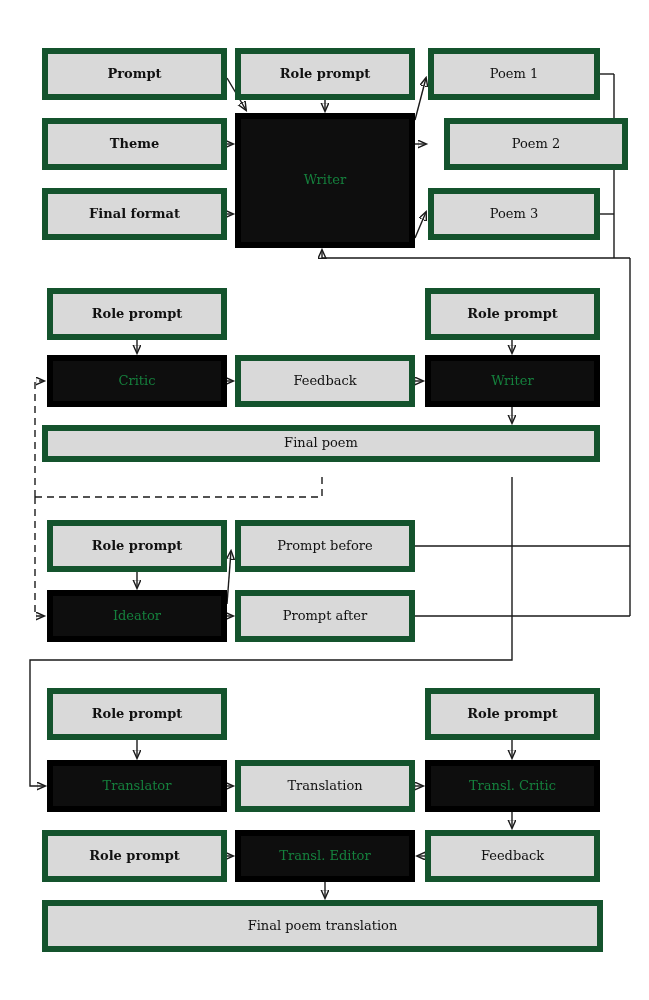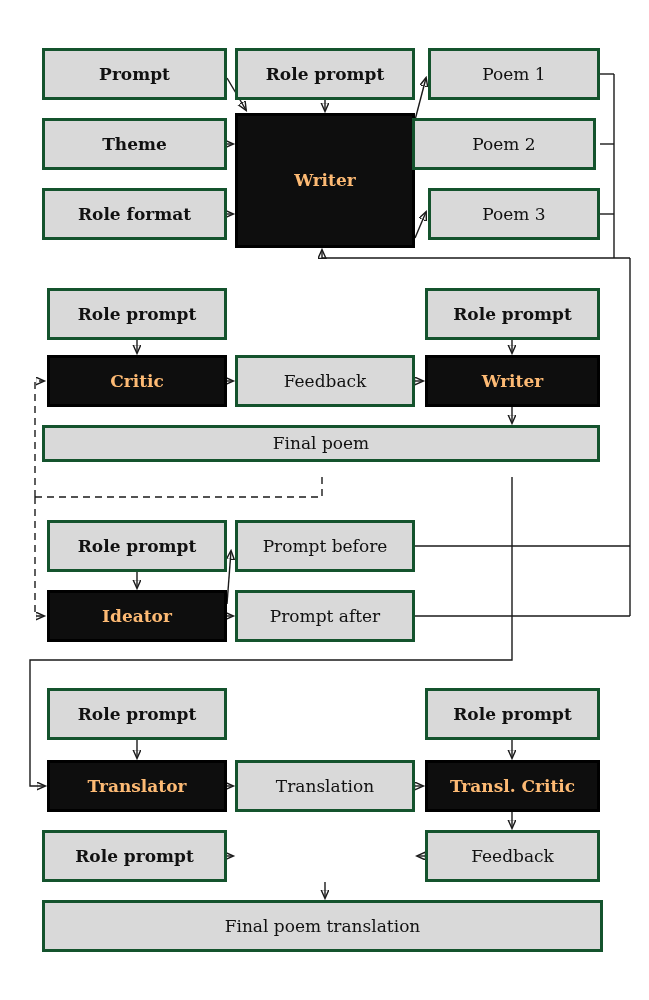--- a/index.html
+++ b/index.html
@@ -30,32 +30,32 @@
   .edges path.dashed {
     stroke-dasharray: 7 5;
   }
   .node {
     position: absolute;
     box-sizing: border-box;
     display: flex;
     align-items: center;
     justify-content: center;
     text-align: center;
-    border: 3px solid #14532d;
-    font-size: 17px;
+    border: 6px solid #14532d;
+    font-size: 13px;
     line-height: 1.1;
     color: #111111;
   }
   .gray {
     background: #d9d9d9;
   }
   .agent {
     background: #0e0e0e;
-    color: #fdba74;
-    font-weight: 700;
+    color: #15803d;
+    font-weight: 400;
     border-color: #000000;
   }
   .bold {
     font-weight: 700;
   }
 </style>
 </head>
 <body>
 
 <div class="canvas">
@@ -109,23 +109,23 @@
     <path d="M 227,856 L 233,856" marker-end="url(#arrow)"></path>
     <path d="M 325,882 L 325,898" marker-end="url(#arrow)"></path>
   </svg>
 
   <div class="node gray bold" style="left:42px;top:48px;width:185px;height:52px">Prompt</div>
   <div class="node gray bold" style="left:235px;top:48px;width:180px;height:52px">Role prompt</div>
   <div class="node gray" style="left:428px;top:48px;width:172px;height:52px">Poem 1</div>
 
   <div class="node gray bold" style="left:42px;top:118px;width:185px;height:52px">Theme</div>
   <div class="node agent" style="left:235px;top:113px;width:180px;height:135px">Writer</div>
-  <div class="node gray" style="left:412px;top:118px;width:184px;height:52px">Poem 2</div>
+  <div class="node gray" style="left:444px;top:118px;width:184px;height:52px">Poem 2</div>
 
-  <div class="node gray bold" style="left:42px;top:188px;width:185px;height:52px">Role format</div>
+  <div class="node gray bold" style="left:42px;top:188px;width:185px;height:52px">Final format</div>
   <div class="node gray" style="left:428px;top:188px;width:172px;height:52px">Poem 3</div>
 
   <div class="node gray bold" style="left:47px;top:288px;width:180px;height:52px">Role prompt</div>
   <div class="node gray bold" style="left:425px;top:288px;width:175px;height:52px">Role prompt</div>
 
   <div class="node agent" style="left:47px;top:355px;width:180px;height:52px">Critic</div>
   <div class="node gray" style="left:235px;top:355px;width:180px;height:52px">Feedback</div>
   <div class="node agent" style="left:425px;top:355px;width:175px;height:52px">Writer</div>
 
   <div class="node gray" style="left:42px;top:425px;width:558px;height:37px">Final poem</div>
@@ -137,17 +137,18 @@
   <div class="node gray" style="left:235px;top:590px;width:180px;height:52px">Prompt after</div>
 
   <div class="node gray bold" style="left:47px;top:688px;width:180px;height:52px">Role prompt</div>
   <div class="node gray bold" style="left:425px;top:688px;width:175px;height:52px">Role prompt</div>
 
   <div class="node agent" style="left:47px;top:760px;width:180px;height:52px">Translator</div>
   <div class="node gray" style="left:235px;top:760px;width:180px;height:52px">Translation</div>
   <div class="node agent" style="left:425px;top:760px;width:175px;height:52px">Transl. Critic</div>
 
   <div class="node gray bold" style="left:42px;top:830px;width:185px;height:52px">Role prompt</div>
+  <div class="node agent" style="left:235px;top:830px;width:180px;height:52px">Transl. Editor</div>
   <div class="node gray" style="left:425px;top:830px;width:175px;height:52px">Feedback</div>
 
   <div class="node gray" style="left:42px;top:900px;width:561px;height:52px">Final poem translation</div>
 
 </div>
 
 </body></html>

